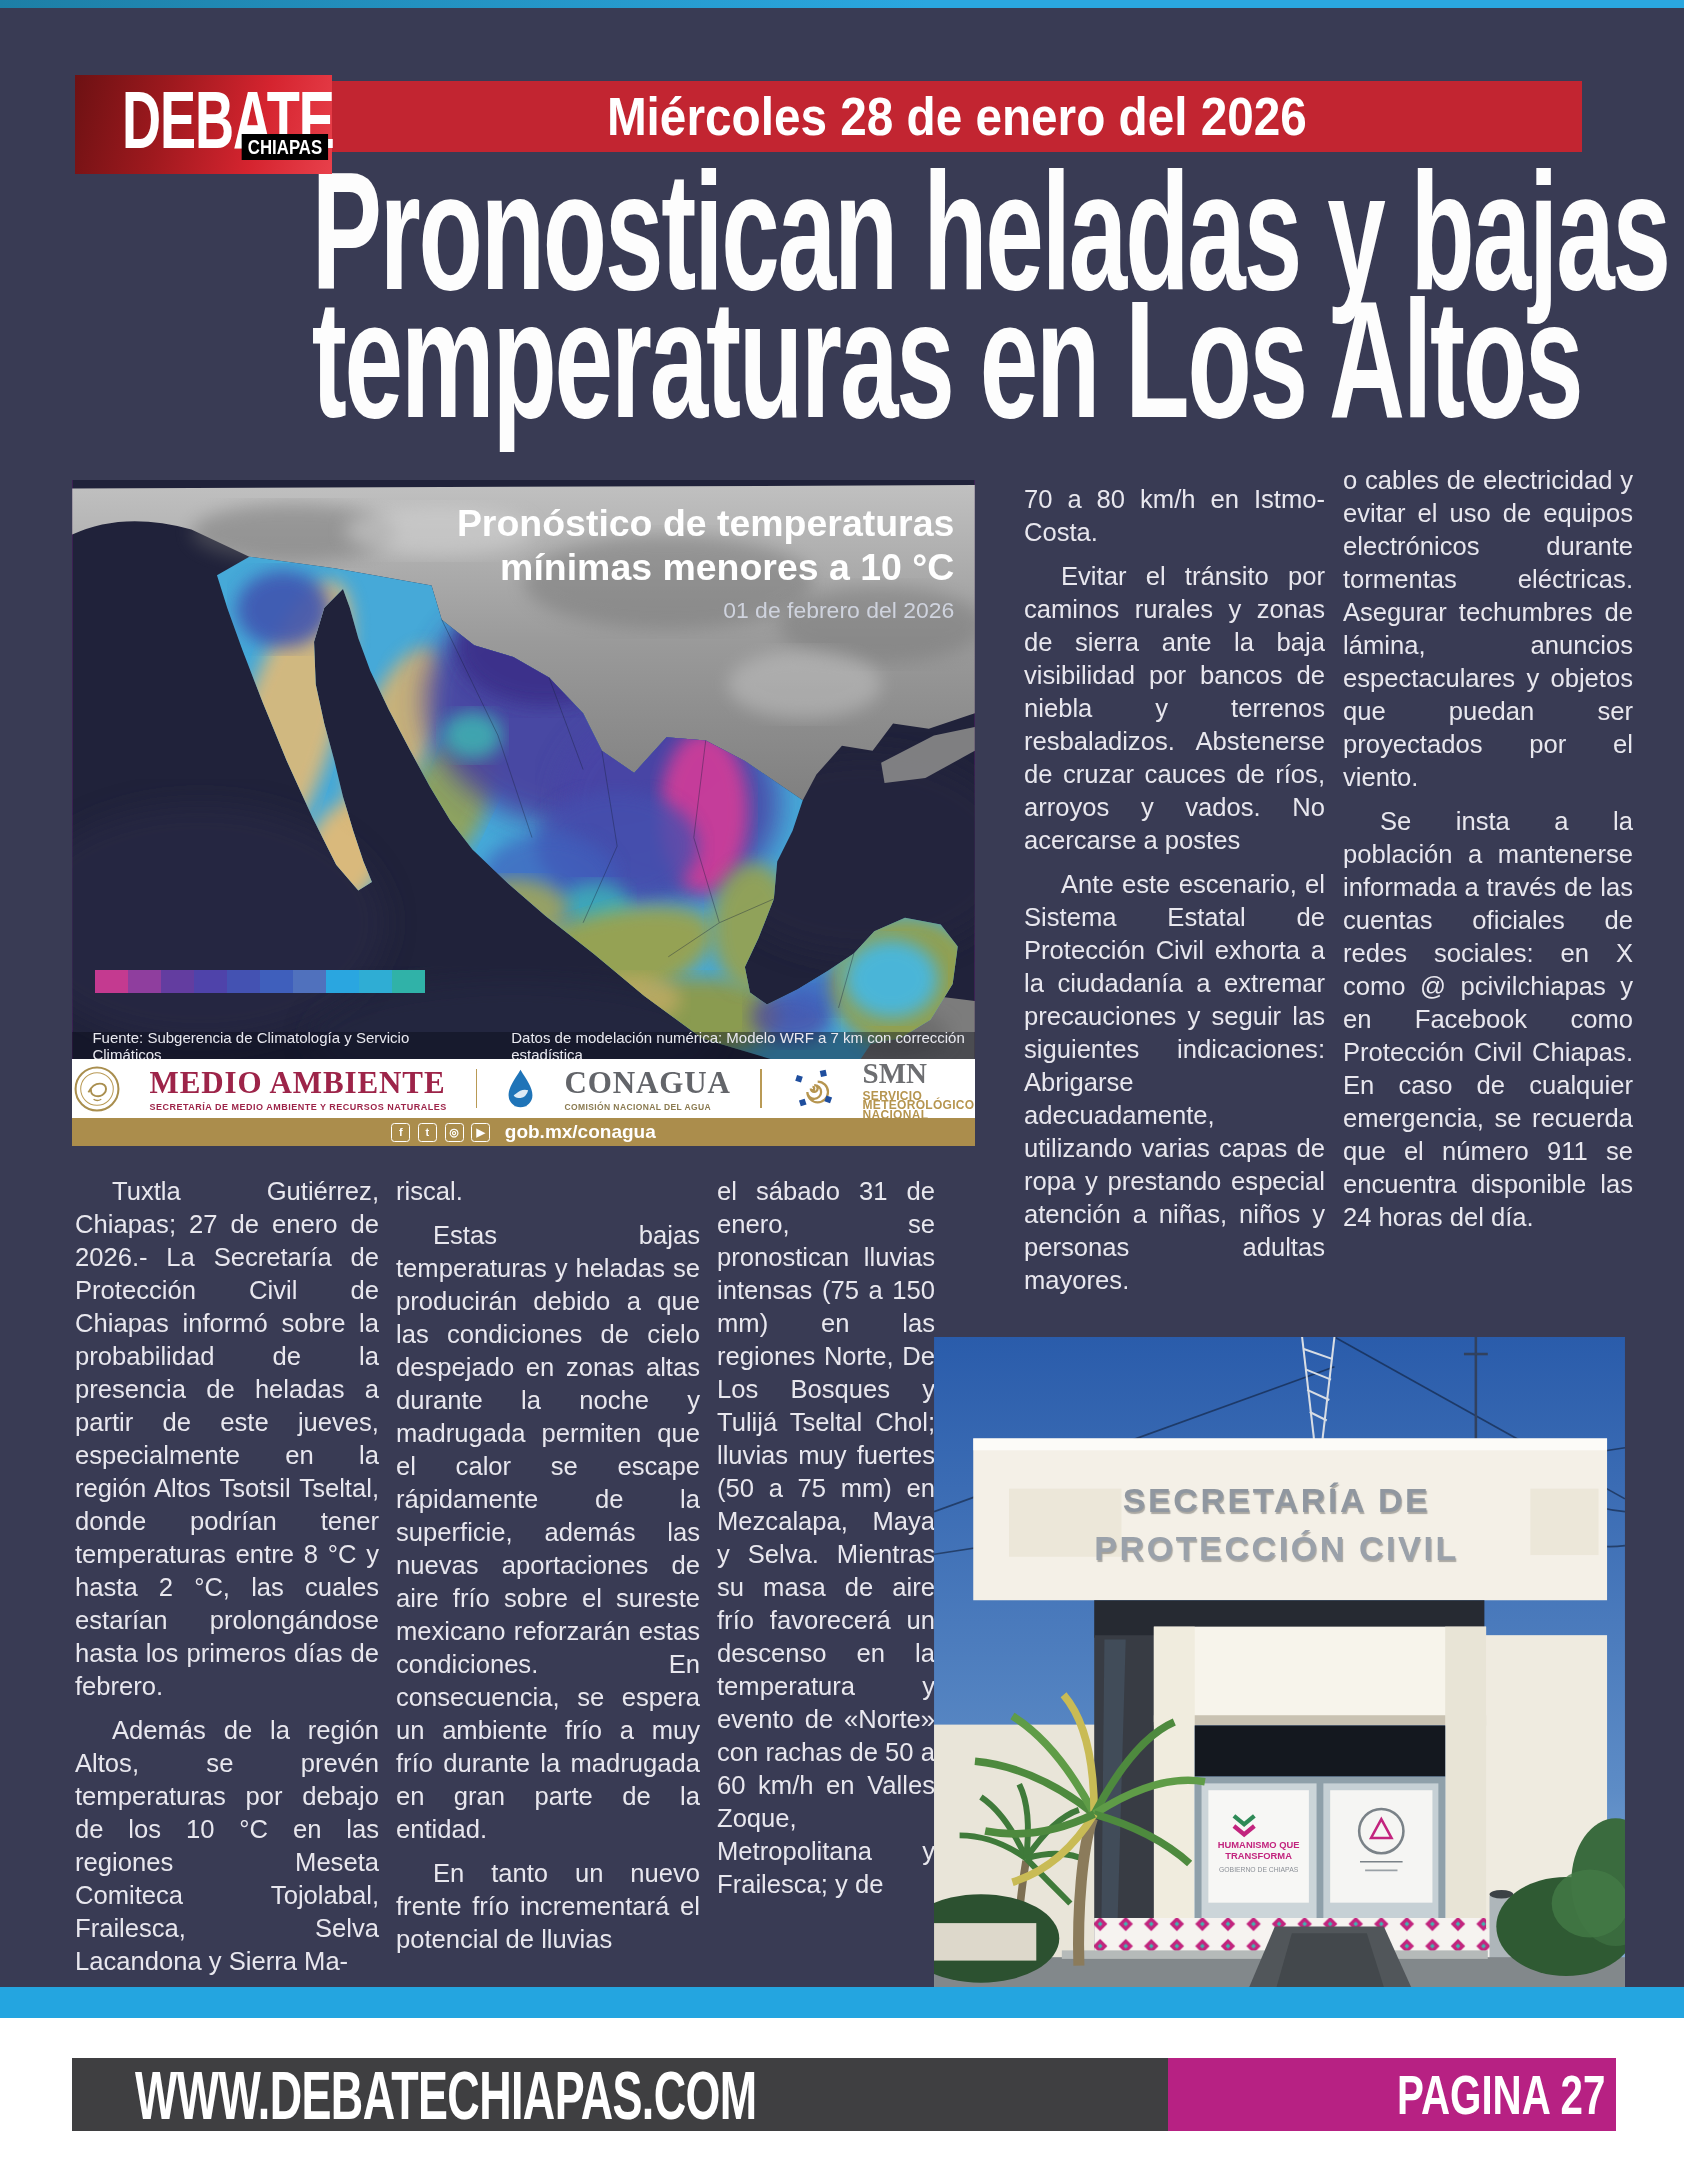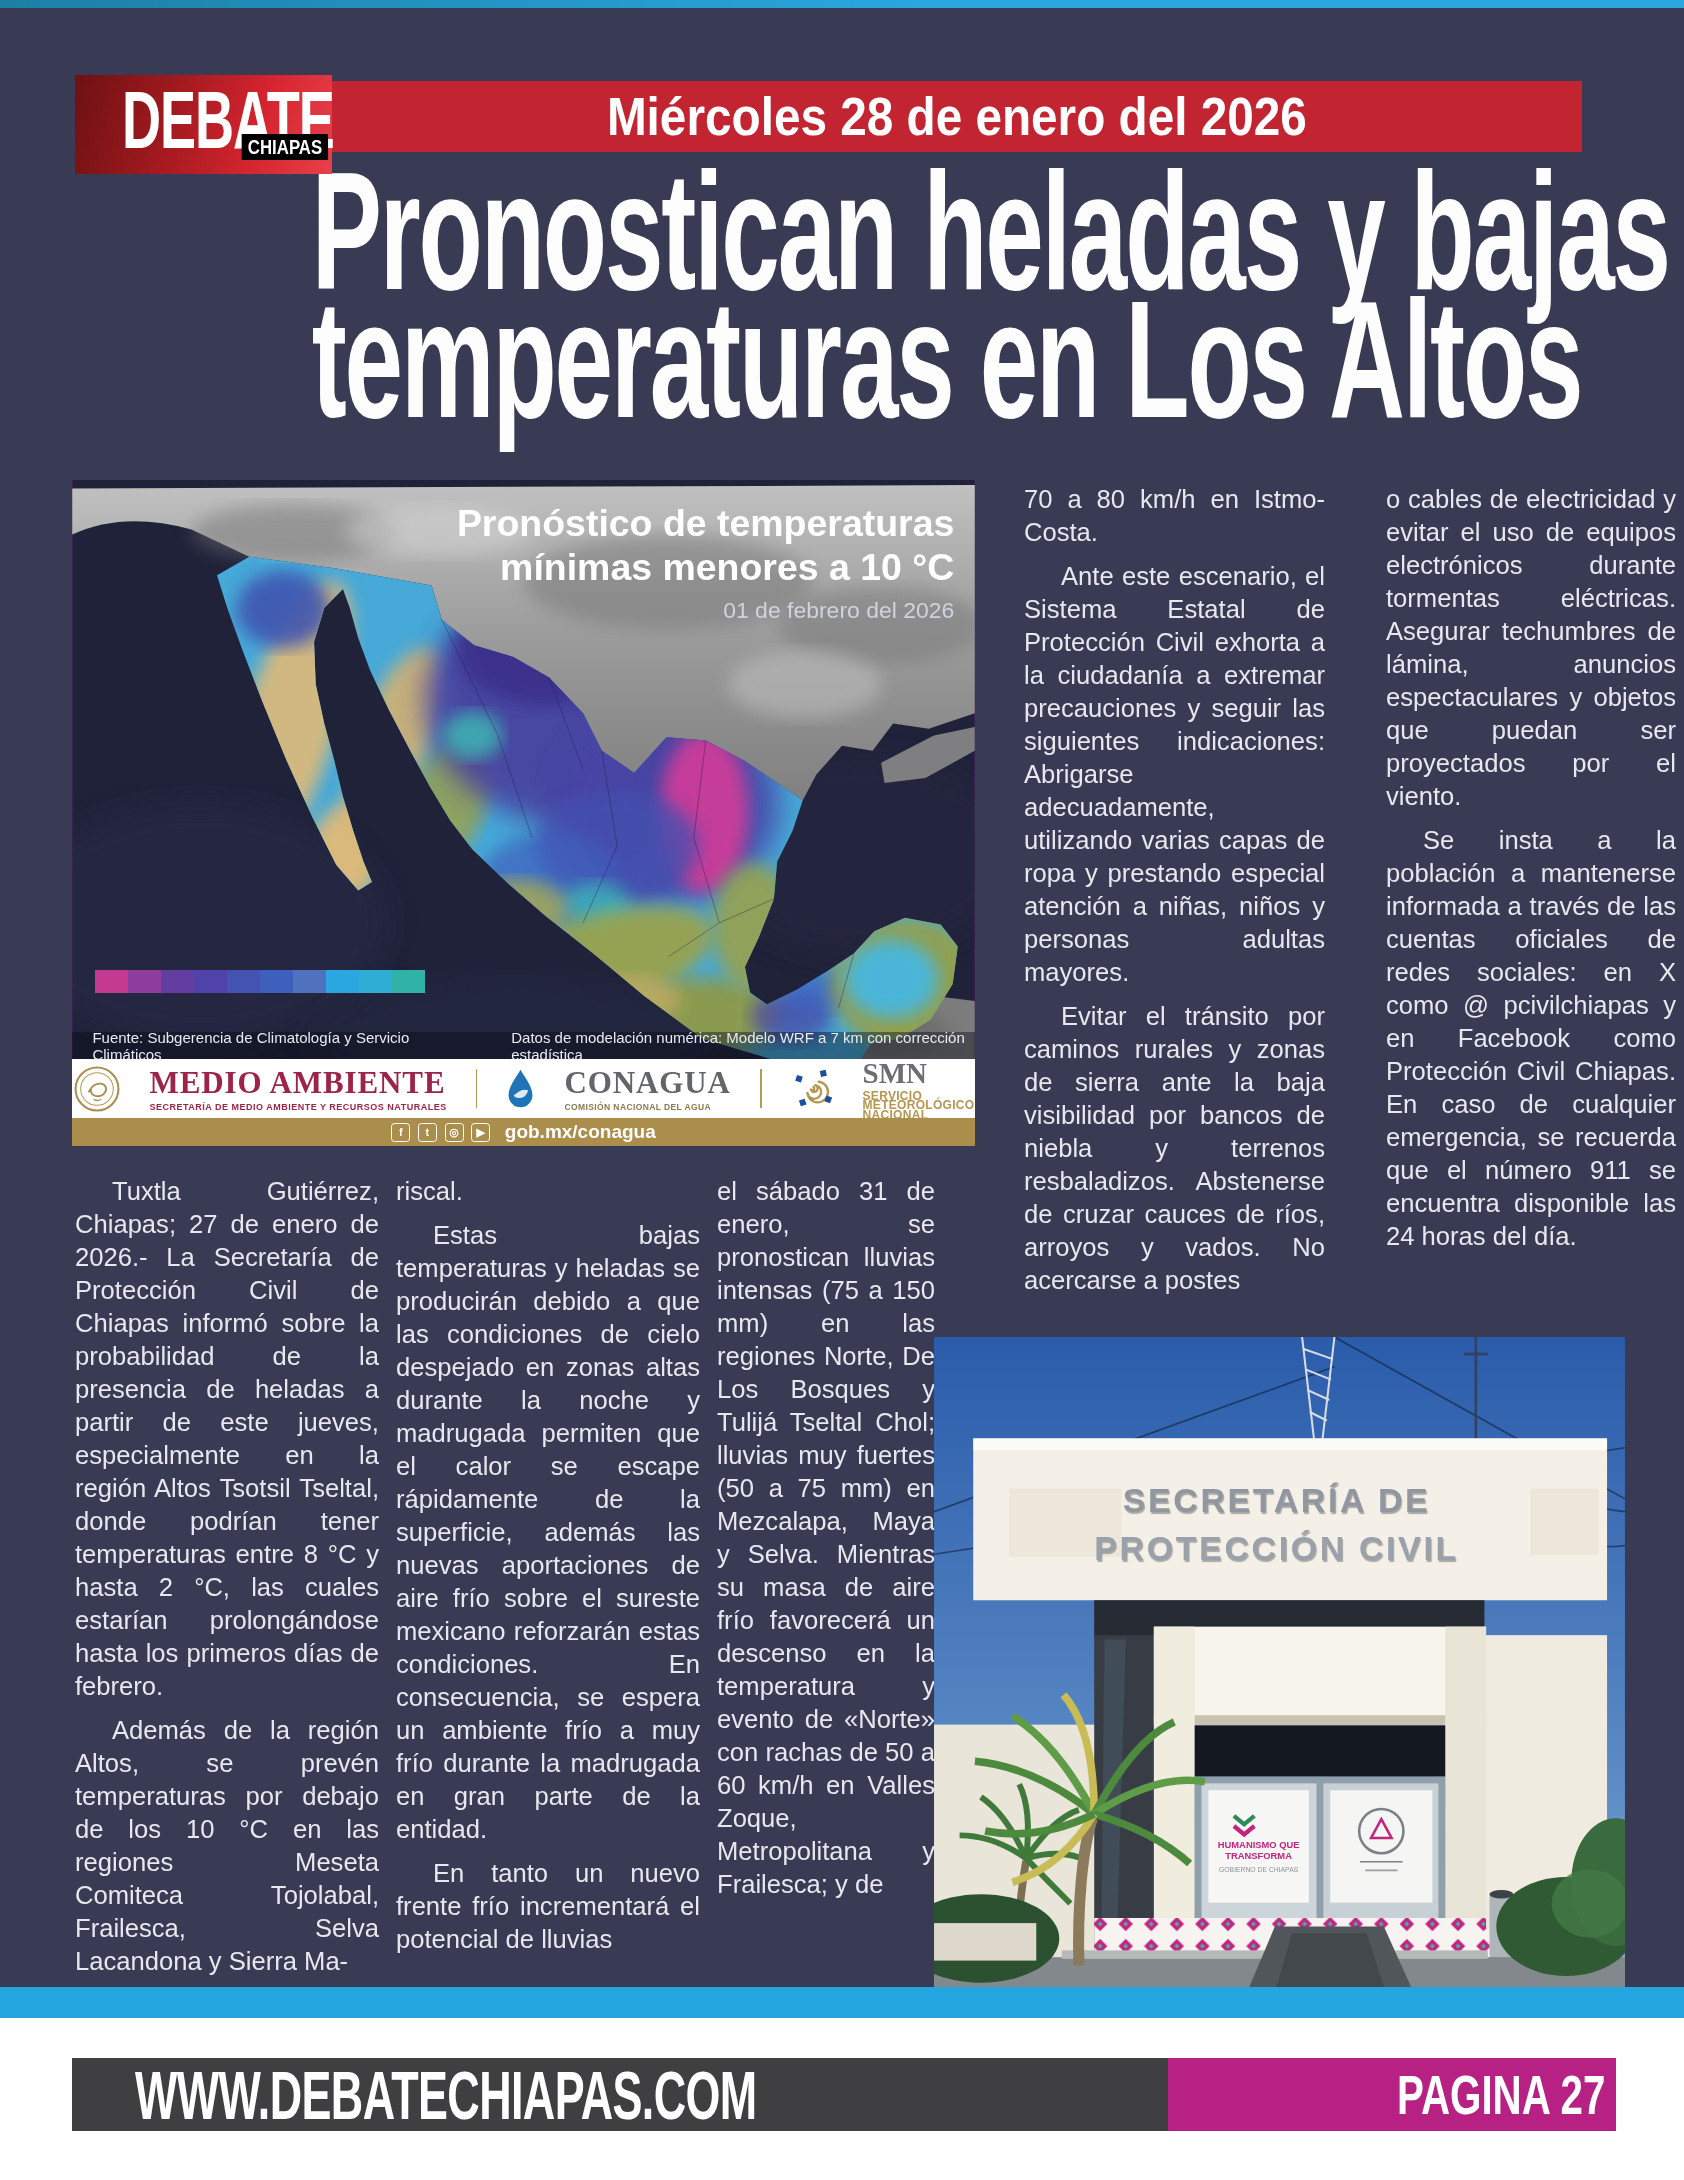--- a/index.html
+++ b/index.html
@@ -68,21 +68,21 @@
 
   
   .col{position:absolute;color:#e8e7ee;font-size:25.6px;line-height:33px;
        text-align:justify;}
   .col p{margin:0 0 11px 0;}
   .col p.ind{text-indent:37px;}
   .c0{left:75px;top:1175px;width:304px;}
   .c1{left:396px;top:1175px;width:304px;}
   .c2{left:717px;top:1175px;width:290px;}
   .c3{left:1024px;top:483px;width:301px;}
-  .c4{left:1343px;top:483px;width:290px;margin-left:43px;}
+  .c4{left:1343px;top:464px;width:290px;}
   .wrapspacer{float:right;width:72px;height:1363px;margin-top:98px;}
 
   
   .photo{left:934px;top:1337px;width:691px;height:650px;}
 
   
   .footcyan{left:0;top:1987px;width:1685px;height:31px;background:#24a5e0;}
   .footwhite{left:0;top:2018px;width:1685px;height:163px;background:#ffffff;}
   .footgray{left:72px;top:2058px;width:1096px;height:73px;background:#3f3f41;
         display:flex;align-items:center;}
@@ -288,22 +288,22 @@
     <p class="">riscal.</p>
     <p class="ind">Estas bajas temperaturas y heladas se producirán debido a que las condiciones de cielo despejado en zonas altas durante la noche y madrugada permiten que el calor se escape rápidamente de la superficie, además las nuevas aportaciones de aire frío sobre el sureste mexicano reforzarán estas condiciones. En consecuencia, se espera un ambiente frío a muy frío durante la madrugada en gran parte de la entidad.</p>
     <p class="ind">En tanto un nuevo frente frío incrementará el potencial de lluvias</p>
   </div>
 <div class="col c2">
   <div class="wrapspacer"></div>
 <p class="">el sábado 31 de enero, se pronostican lluvias intensas (75 a 150 mm) en las regiones Norte, De Los Bosques y Tulijá Tseltal Chol; lluvias muy fuertes (50 a 75 mm) en Mezcalapa, Maya y Selva. Mientras su masa de aire frío favorecerá un descenso en la temperatura y evento de «Norte» con rachas de 50 a 60 km/h en Valles Zoque, Metropolitana y Frailesca; y de</p>
   </div>
 <div class="col c3">
     <p class="">70 a 80 km/h en Istmo-Costa.</p>
+    <p class="ind">Evitar el tránsito por caminos rurales y zonas de sierra ante la baja visibilidad por bancos de niebla y terrenos resbaladizos. Abstenerse de cruzar cauces de ríos, arroyos y vados. No acercarse a postes</p>
     <p class="ind">Ante este escenario, el Sistema Estatal de Protección Civil exhorta a la ciudadanía a extremar precauciones y seguir las siguientes indicaciones: Abrigarse adecuadamente, utilizando varias capas de ropa y prestando especial atención a niñas, niños y personas adultas mayores.</p>
-    <p class="ind">Evitar el tránsito por caminos rurales y zonas de sierra ante la baja visibilidad por bancos de niebla y terrenos resbaladizos. Abstenerse de cruzar cauces de ríos, arroyos y vados. No acercarse a postes</p>
   </div>
 <div class="col c4">
     <p class="">o cables de electricidad y evitar el uso de equipos electrónicos durante tormentas eléctricas. Asegurar techumbres de lámina, anuncios espectaculares y objetos que puedan ser proyectados por el viento.</p>
     <p class="ind">Se insta a la población a mantenerse informada a través de las cuentas oficiales de redes sociales: en X como @ pcivilchiapas y en Facebook como Protección Civil Chiapas. En caso de cualquier emergencia, se recuerda que el número 911 se encuentra disponible las 24 horas del día.</p>
   </div>
 
 <div class="abs photo">
   <svg viewBox="0 0 811 763" width="691" height="650">
     <defs>
       <linearGradient id="sky" x1="0" y1="0" x2="0" y2="1">

